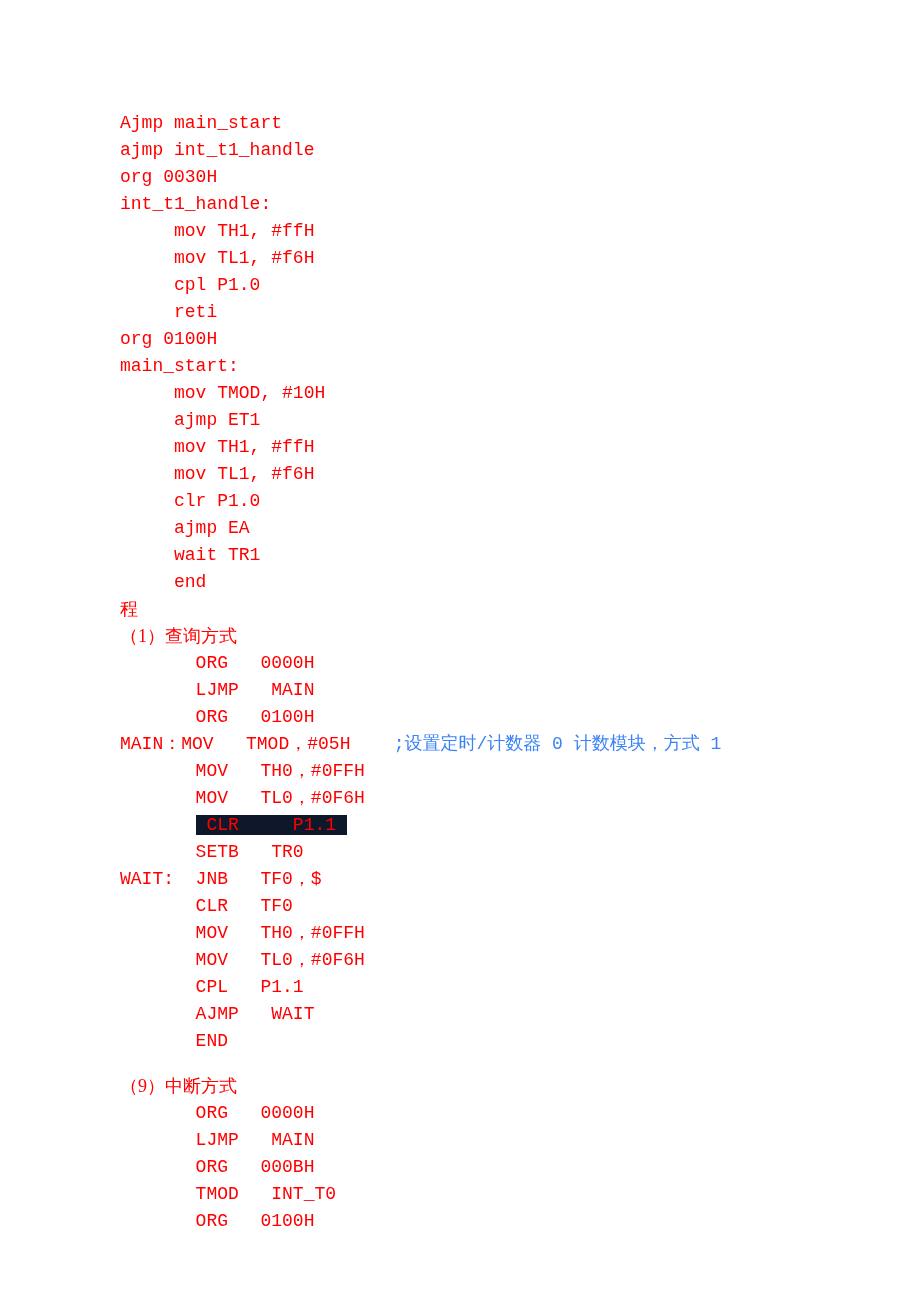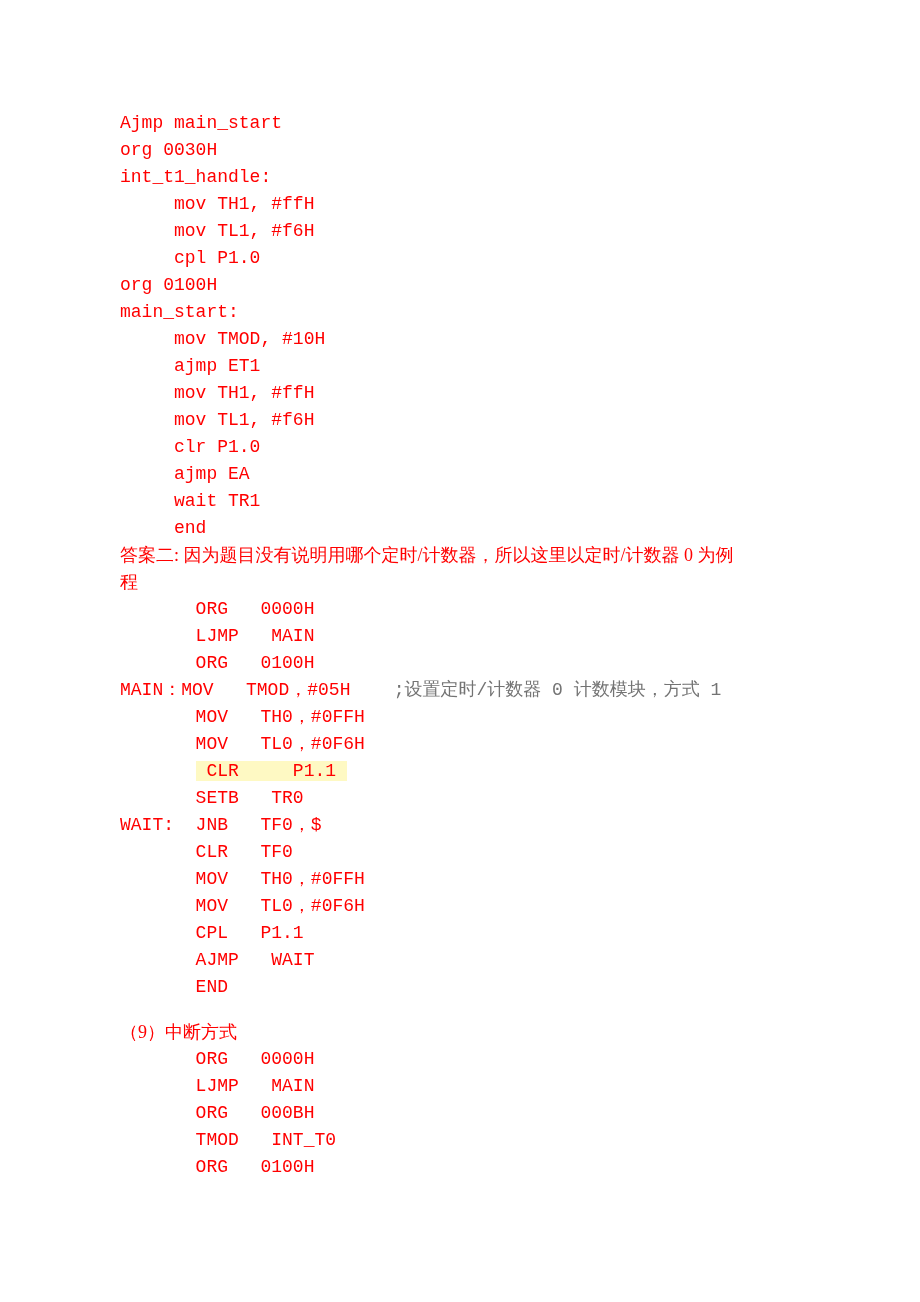--- a/index.html
+++ b/index.html
@@ -13,62 +13,64 @@
   }
   .page {
     padding: 110px 120px 50px 120px;
   }
   .code-line {
     white-space: pre;
     color: #ff0000;
     font-family: "Courier New", "SimSun", monospace;
   }
   .black {
-    color: #737373;
+    color: #3b82f6;
   }
   .red {
     color: #ff0000;
   }
   .hl {
-    background: #fef9c3;
+    background: #0f172a;
   }
   .text-line {
     font-family: "SimSun", serif;
     color: #ff0000;
   }
   .blank {
     height: 18px;
   }
 </style>
 </head>
 <body>
 
 <div class="page">
 
   <div id="block1">
       <div class="code-line red">Ajmp main_start</div>
+      <div class="code-line red">ajmp int_t1_handle</div>
       <div class="code-line red">org 0030H</div>
       <div class="code-line red">int_t1_handle:</div>
       <div class="code-line red">     mov TH1, #ffH</div>
       <div class="code-line red">     mov TL1, #f6H</div>
       <div class="code-line red">     cpl P1.0</div>
+      <div class="code-line red">     reti</div>
       <div class="code-line red">org 0100H</div>
       <div class="code-line red">main_start:</div>
       <div class="code-line red">     mov TMOD, #10H</div>
       <div class="code-line red">     ajmp ET1</div>
       <div class="code-line red">     mov TH1, #ffH</div>
       <div class="code-line red">     mov TL1, #f6H</div>
       <div class="code-line red">     clr P1.0</div>
       <div class="code-line red">     ajmp EA</div>
       <div class="code-line red">     wait TR1</div>
       <div class="code-line red">     end</div>
     </div>
 
-  <div class="text-line">答案二: 因为题目没有说明用哪个定时/计数器，所以这里以定时/计数器 0 为例</div>
   <div class="text-line">程</div>
+  <div class="text-line">（1）查询方式</div>
 
   <div id="block2">
       <div class="code-line red">       ORG   0000H</div>
       <div class="code-line red">       LJMP   MAIN</div>
       <div class="code-line red">       ORG   0100H</div>
     </div>
 
   <div class="code-line"><span class="red">MAIN：MOV   TMOD，#05H</span><span class="black">    ;设置定时/计数器 0 计数模块，方式 1</span></div>
 
   <div id="block3">

